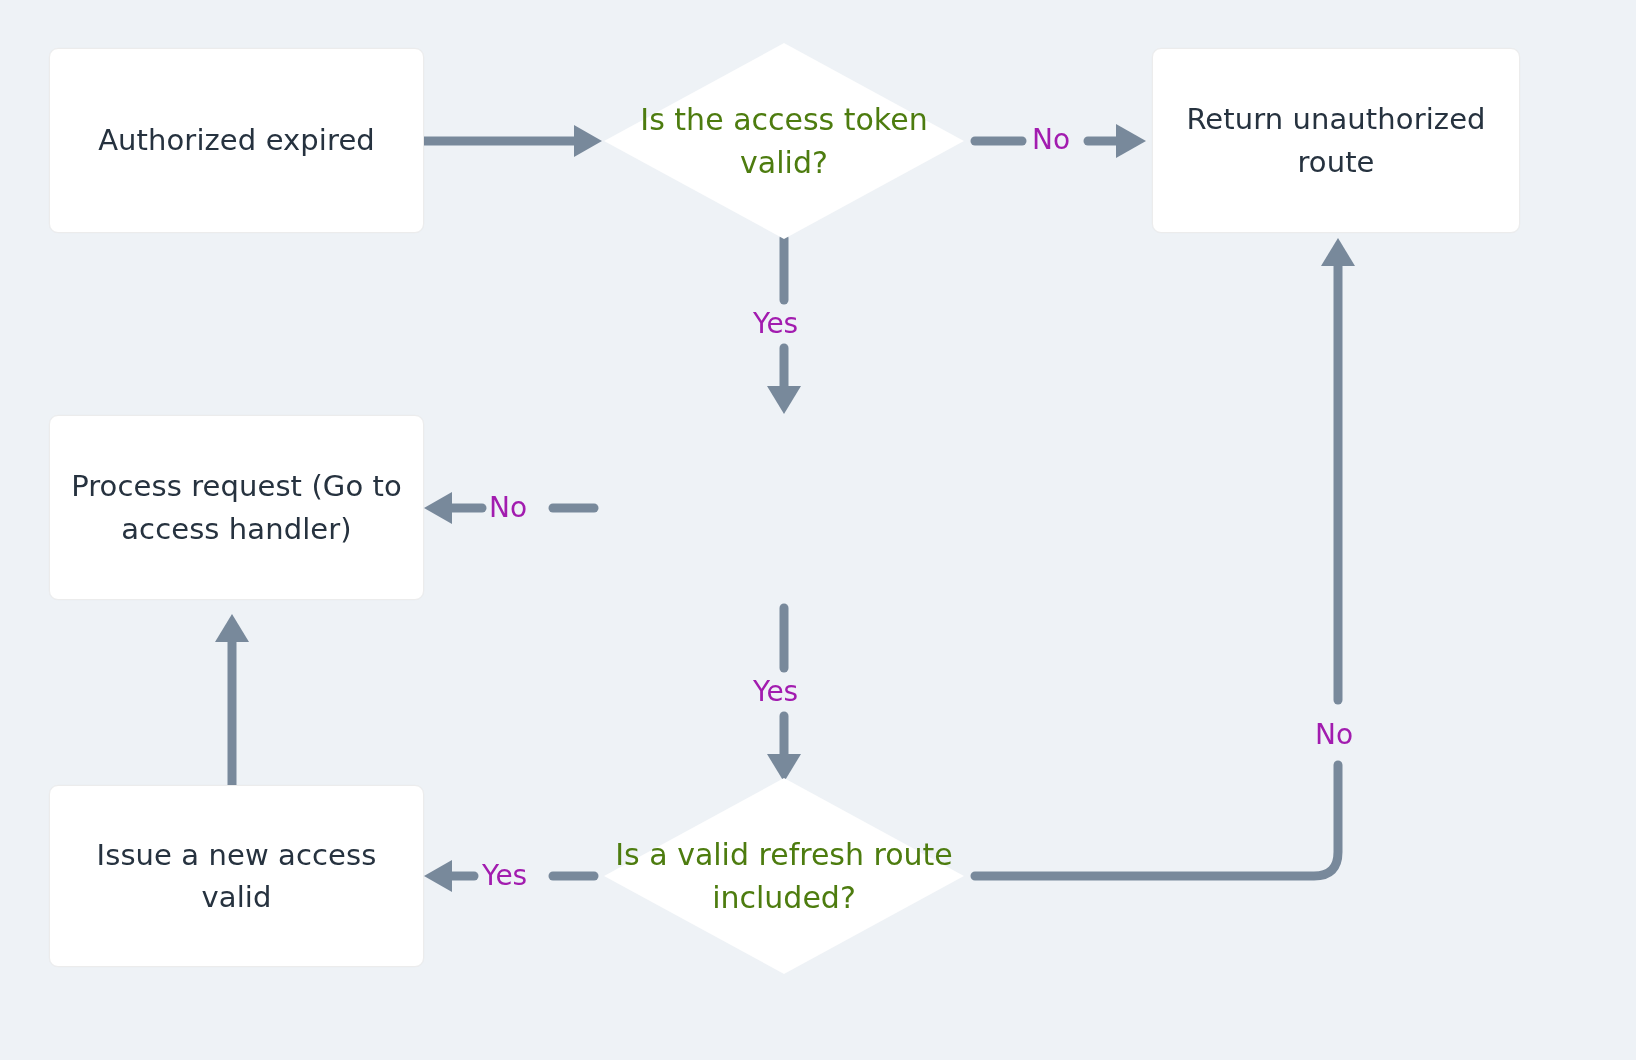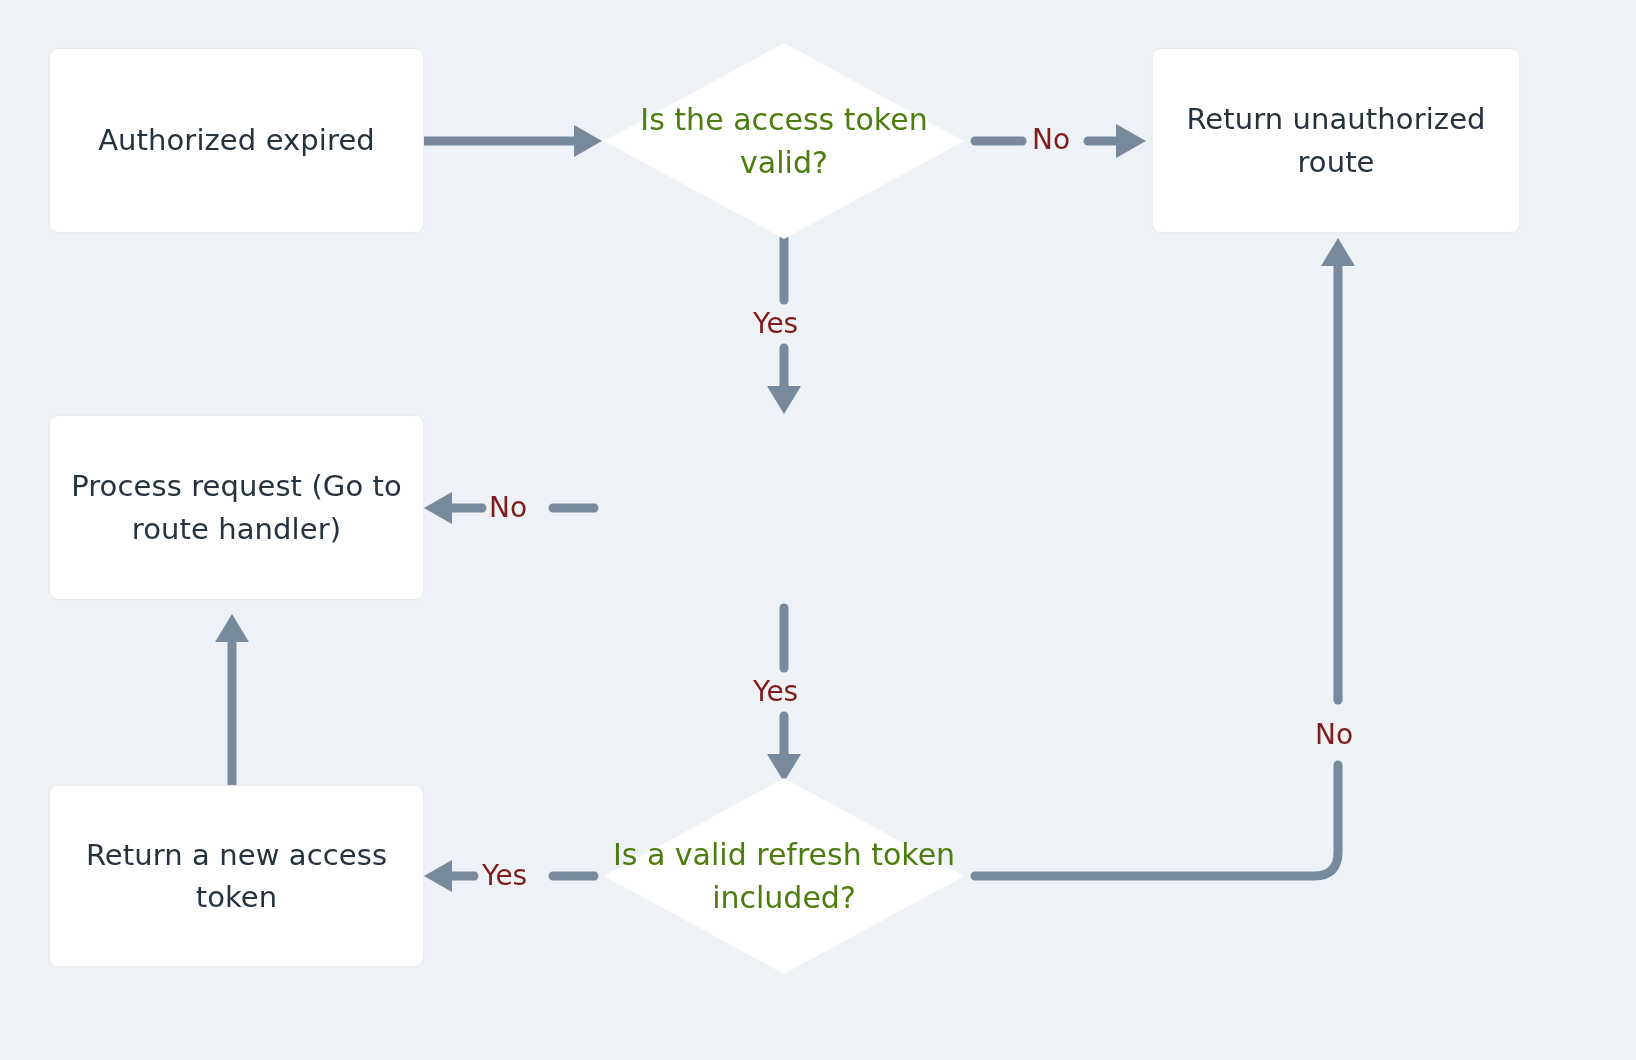--- a/index.html
+++ b/index.html
@@ -73,21 +73,21 @@
     fill: none;
     stroke: #78899b;
     stroke-width: 9;
     stroke-linecap: round;
   }
   .edge-head {
     fill: #78899b;
   }
   .edge-label {
     position: absolute;
-    color: #7f1d1d;
+    color: #a21caf;
     font-size: 28px;
     line-height: 1;
     white-space: nowrap;
   }
 </style>
 </head>
 <body>
 
 <div id="canvas">
 
@@ -167,26 +167,26 @@
   <div class="diamond-wrap" style="left:604px; top:43px; width:360px; height:196px;">
     <div class="diamond-shape"></div>
     <div class="diamond-label">Is the access token valid?</div>
   </div>
 
   <div class="node box" style="left:1152px; top:48px; width:368px; height:185px;">
     <span>Return unauthorized route</span>
   </div>
 
   <div class="node box" style="left:49px; top:415px; width:375px; height:185px;">
-    <span>Process request (Go to route handler)</span>
+    <span>Process request (Go to access handler)</span>
   </div>
 
 
   <div class="node box" style="left:49px; top:785px; width:375px; height:182px;">
-    <span>Return a new access token</span>
+    <span>Issue a new access valid</span>
   </div>
 
   <div class="diamond-wrap" style="left:604px; top:778px; width:360px; height:196px;">
     <div class="diamond-shape"></div>
-    <div class="diamond-label">Is a valid refresh token included?</div>
+    <div class="diamond-label">Is a valid refresh route included?</div>
   </div>
 
 </div>
 
 </body></html>

